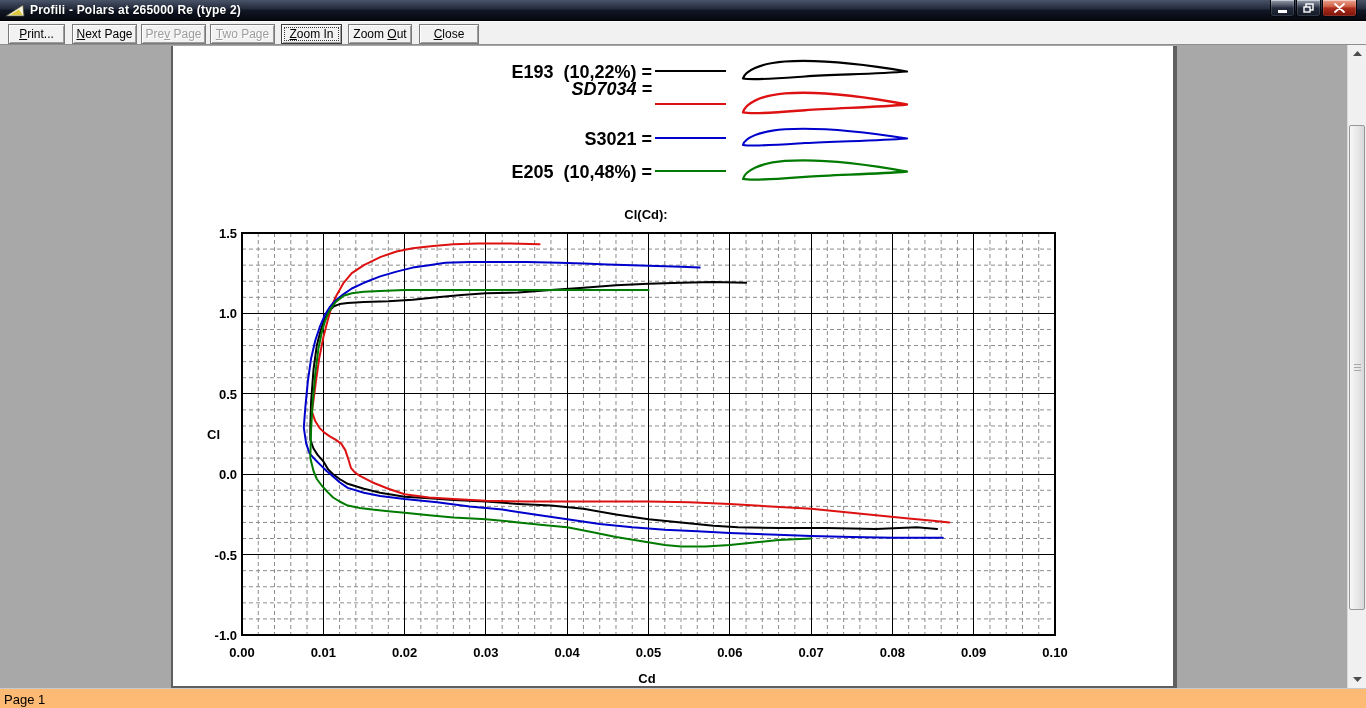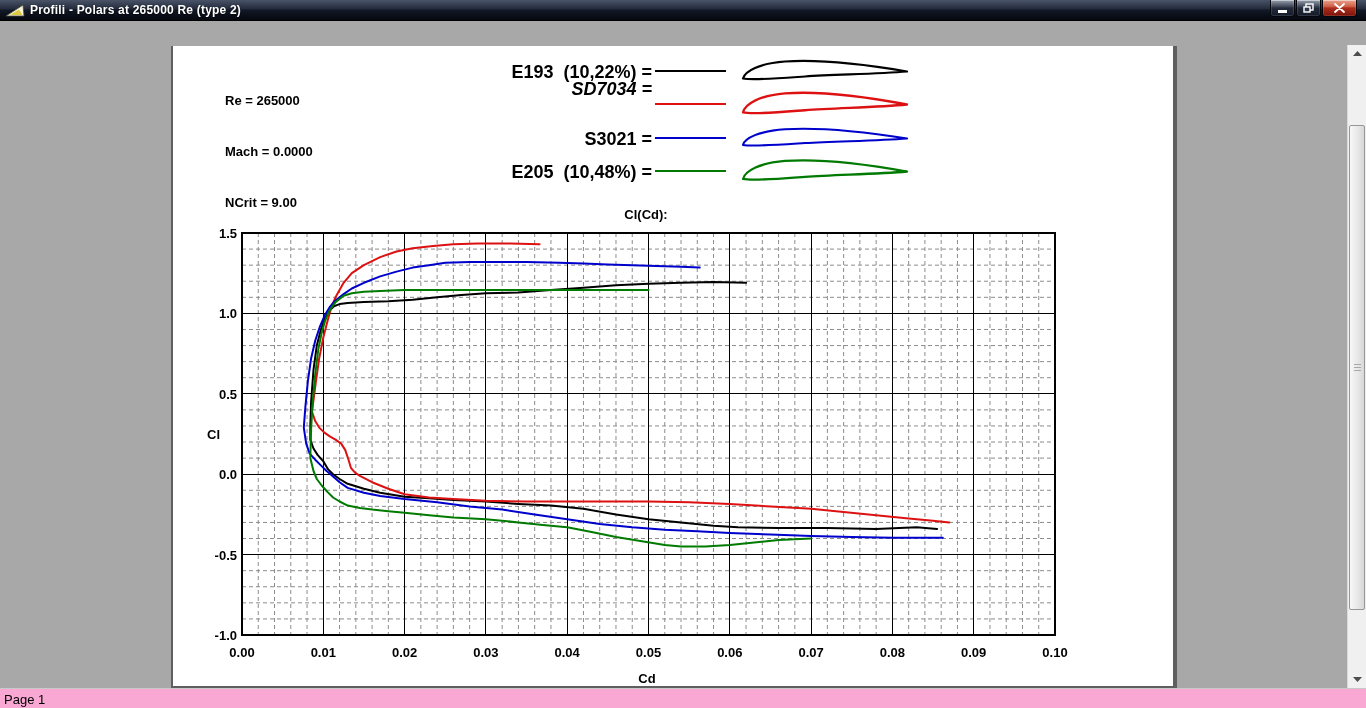--- a/index.html
+++ b/index.html
@@ -58,21 +58,21 @@
     display:flex; align-items:center; justify-content:center; }
   .sbtn.up { top:0; } .sbtn.down { bottom:0; }
   .sthumb { position:absolute; left:1px; top:80px; width:16px; height:485px;
     background:linear-gradient(to right,#f7f7f7 0%,#e9e9e9 50%,#d8d8d8 100%);
     border:1px solid #979797; border-radius:2px; }
   .sgrip { position:absolute; left:4px; top:50%; margin-top:-4px; width:7px; height:8px;
     background:repeating-linear-gradient(to bottom,#a8a8a8 0 1px,transparent 1px 3px); }
 
   
   .statusbar { position:absolute; left:0; top:688px; width:1366px; height:20px;
-    background:#f9a8d4; border-top:1px solid #c9c9c9; font-size:13px; color:#000; }
+    background:#fdba74; border-top:1px solid #c9c9c9; font-size:13px; color:#000; }
   .status-page { position:absolute; left:4px; top:3px; }
   .spanel { position:absolute; top:2px; height:15px;
     border:1px solid; border-color:#9f9f9f #ffffff #ffffff #9f9f9f;
     font-size:12px; text-align:center; line-height:13px; background:#f0f0f0;margin-top:39px; }
 </style>
 </head>
 <body>
 
 <div id="app">
 
@@ -97,29 +97,33 @@
         </svg>
       </div>
       <div class="wbtn close">
         <svg width="11" height="10" viewBox="0 0 11 10">
           <path d="M1,1 L10,9 M10,1 L1,9" stroke="#ffffff" stroke-width="1.8" stroke-linecap="round"></path>
         </svg>
       </div>
     </div>
   </div>
 
+  <div class="toolbar" id="toolbar">
+      <div class="tbtn" style="left: 8px; width: 57px;"><u>P</u>rint...</div>
+      <div class="tbtn" style="left: 72px; width: 65px;"><u>N</u>ext Page</div>
+      <div class="tbtn disabled" style="left: 141px; width: 65px;">Pre<u>v</u> Page</div>
+      <div class="tbtn disabled" style="left: 210px; width: 65px;"><u>T</u>wo Page</div>
+      <div class="tbtn focused" style="left: 281px; width: 61px;"><u>Z</u>oom In</div>
+      <div class="tbtn" style="left: 348px; width: 64px;">Zoom <u>O</u>ut</div>
+      <div class="tbtn" style="left: 419px; width: 60px;"><u>C</u>lose</div>
+    </div>
 
   <div class="main">
     <div class="page">
       <div class="page-inner">
-        <div class="hdr-block">
-          <div>Re = 265000</div>
-          <div>Mach = 0.0000</div>
-          <div>NCrit = 9.00</div>
-        </div>
         <div id="legend">
             <div class="legend-label" style="left: 250px; top: 16px;">E193  (10,22%) =</div>
             <div class="legend-line" style="left: 482px; top: 24px; width: 71px; background: rgb(0, 0, 0);"></div>
             <div class="legend-airfoil" style="left: 564px; top: 11px;"><svg width="176" height="28" viewBox="0 0 176 28">
                 <path d="M6,21.5 C8,14 22,6.5 48,4.5 C86,2 132,8 170,14.5 C140,17 100,17.5 68,19.5 C40,21.5 16,23.5 6,21.5 Z" fill="none" stroke="#000000" stroke-width="2.2" stroke-linejoin="round" transform="translate(0,14) scale(1,1) translate(0,-14)"></path>
               </svg></div>
             <div class="legend-label" style="left: 250px; top: 33px; font-style: italic;">SD7034 =</div>
             <div class="legend-line" style="left: 482px; top: 57px; width: 71px; background: rgb(221, 17, 17);"></div>
             <div class="legend-airfoil" style="left: 564px; top: 44px;"><svg width="176" height="28" viewBox="0 0 176 28">
                 <path d="M6,21.5 C8,14 22,6.5 48,4.5 C86,2 132,8 170,14.5 C140,17 100,17.5 68,19.5 C40,21.5 16,23.5 6,21.5 Z" fill="none" stroke="#dd1111" stroke-width="2.2" stroke-linejoin="round" transform="translate(0,14) scale(1,1.12) translate(0,-14)"></path>

